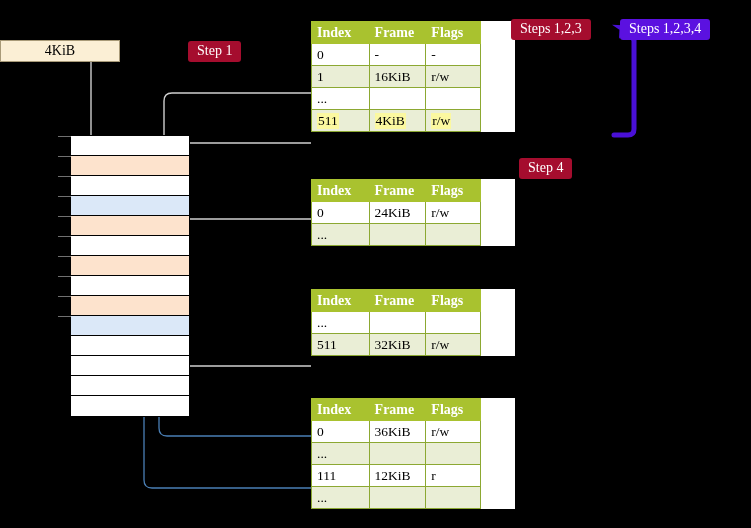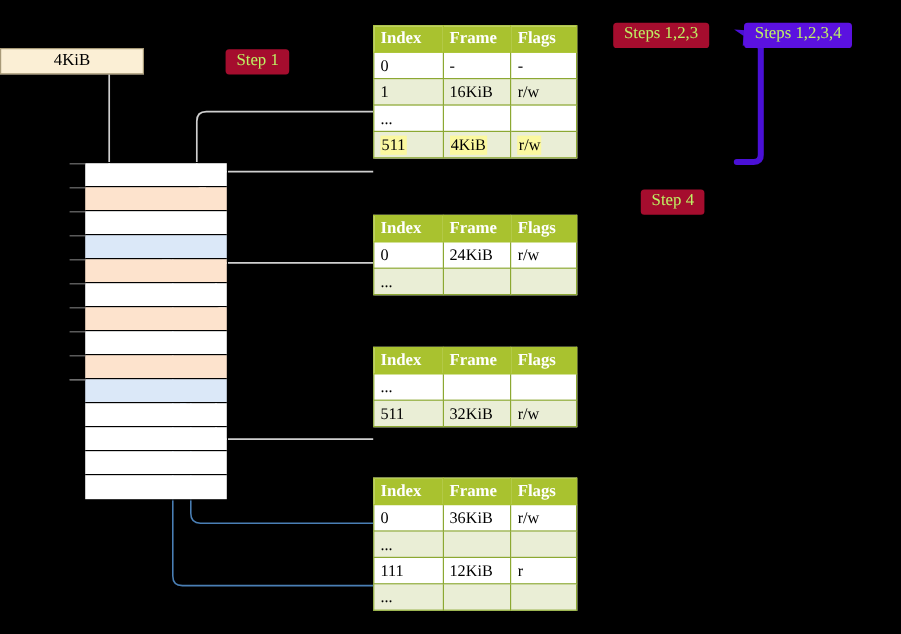--- a/index.html
+++ b/index.html
@@ -59,21 +59,21 @@
     position: absolute;
     left: 58px;
     width: 13px;
     height: 1px;
     background: #707070;
   }
 
   
   .ptable {
     position: absolute;
-    width: 170px;
+    width: 204px;
     border-collapse: collapse;
     background: #ffffff;
     font-size: 13.5px;
     box-shadow: 2px 2px 0 rgba(0,0,0,0.0);
   }
   .ptable table { border-collapse: collapse; width: 170px; }
   .ptable th, .ptable td {
     border: 1px solid #8ca832;
     padding: 1px 5px;
     height: 22px;
@@ -105,34 +105,34 @@
     content: "";
     position: absolute;
     right: -3px; top: 3px;
     width: 3px; height: 100%;
     background: transparent;
   }
 
   
   .badge {
     position: absolute;
-    color: #bef264;
+    color: #ffffff;
     font-size: 14px;
     padding: 2px 9px 3px 9px;
     border-radius: 3px;
     white-space: nowrap;
     line-height: 16px;
   }
   .badge-red    { background: #a50d2e; }
   .badge-purple { background: #5b11e0; }
 
   .b-step0      { left: 188px; top: 41px; }
   .b-steps123   { left: 511px; top: 19px; }
   .b-steps1234  { left: 620px; top: 19px; text-align: center; }
-  .b-step4      { left: 519px; top: 158px; margin-left: 15px; }
+  .b-step4      { left: 519px; top: 158px; }
 </style>
 </head>
 <body>
 
 <div id="stage">
 
   <svg id="wires" viewBox="0 0 751 528" xmlns="http://www.w3.org/2000/svg">
     <defs>
       <marker id="gray-arrow" markerWidth="9" markerHeight="9" refX="4.5" refY="8" orient="auto" markerUnits="userSpaceOnUse">
         <path d="M0,0 L4.5,8.5 L9,0 z" fill="#cfcfcf"></path>

